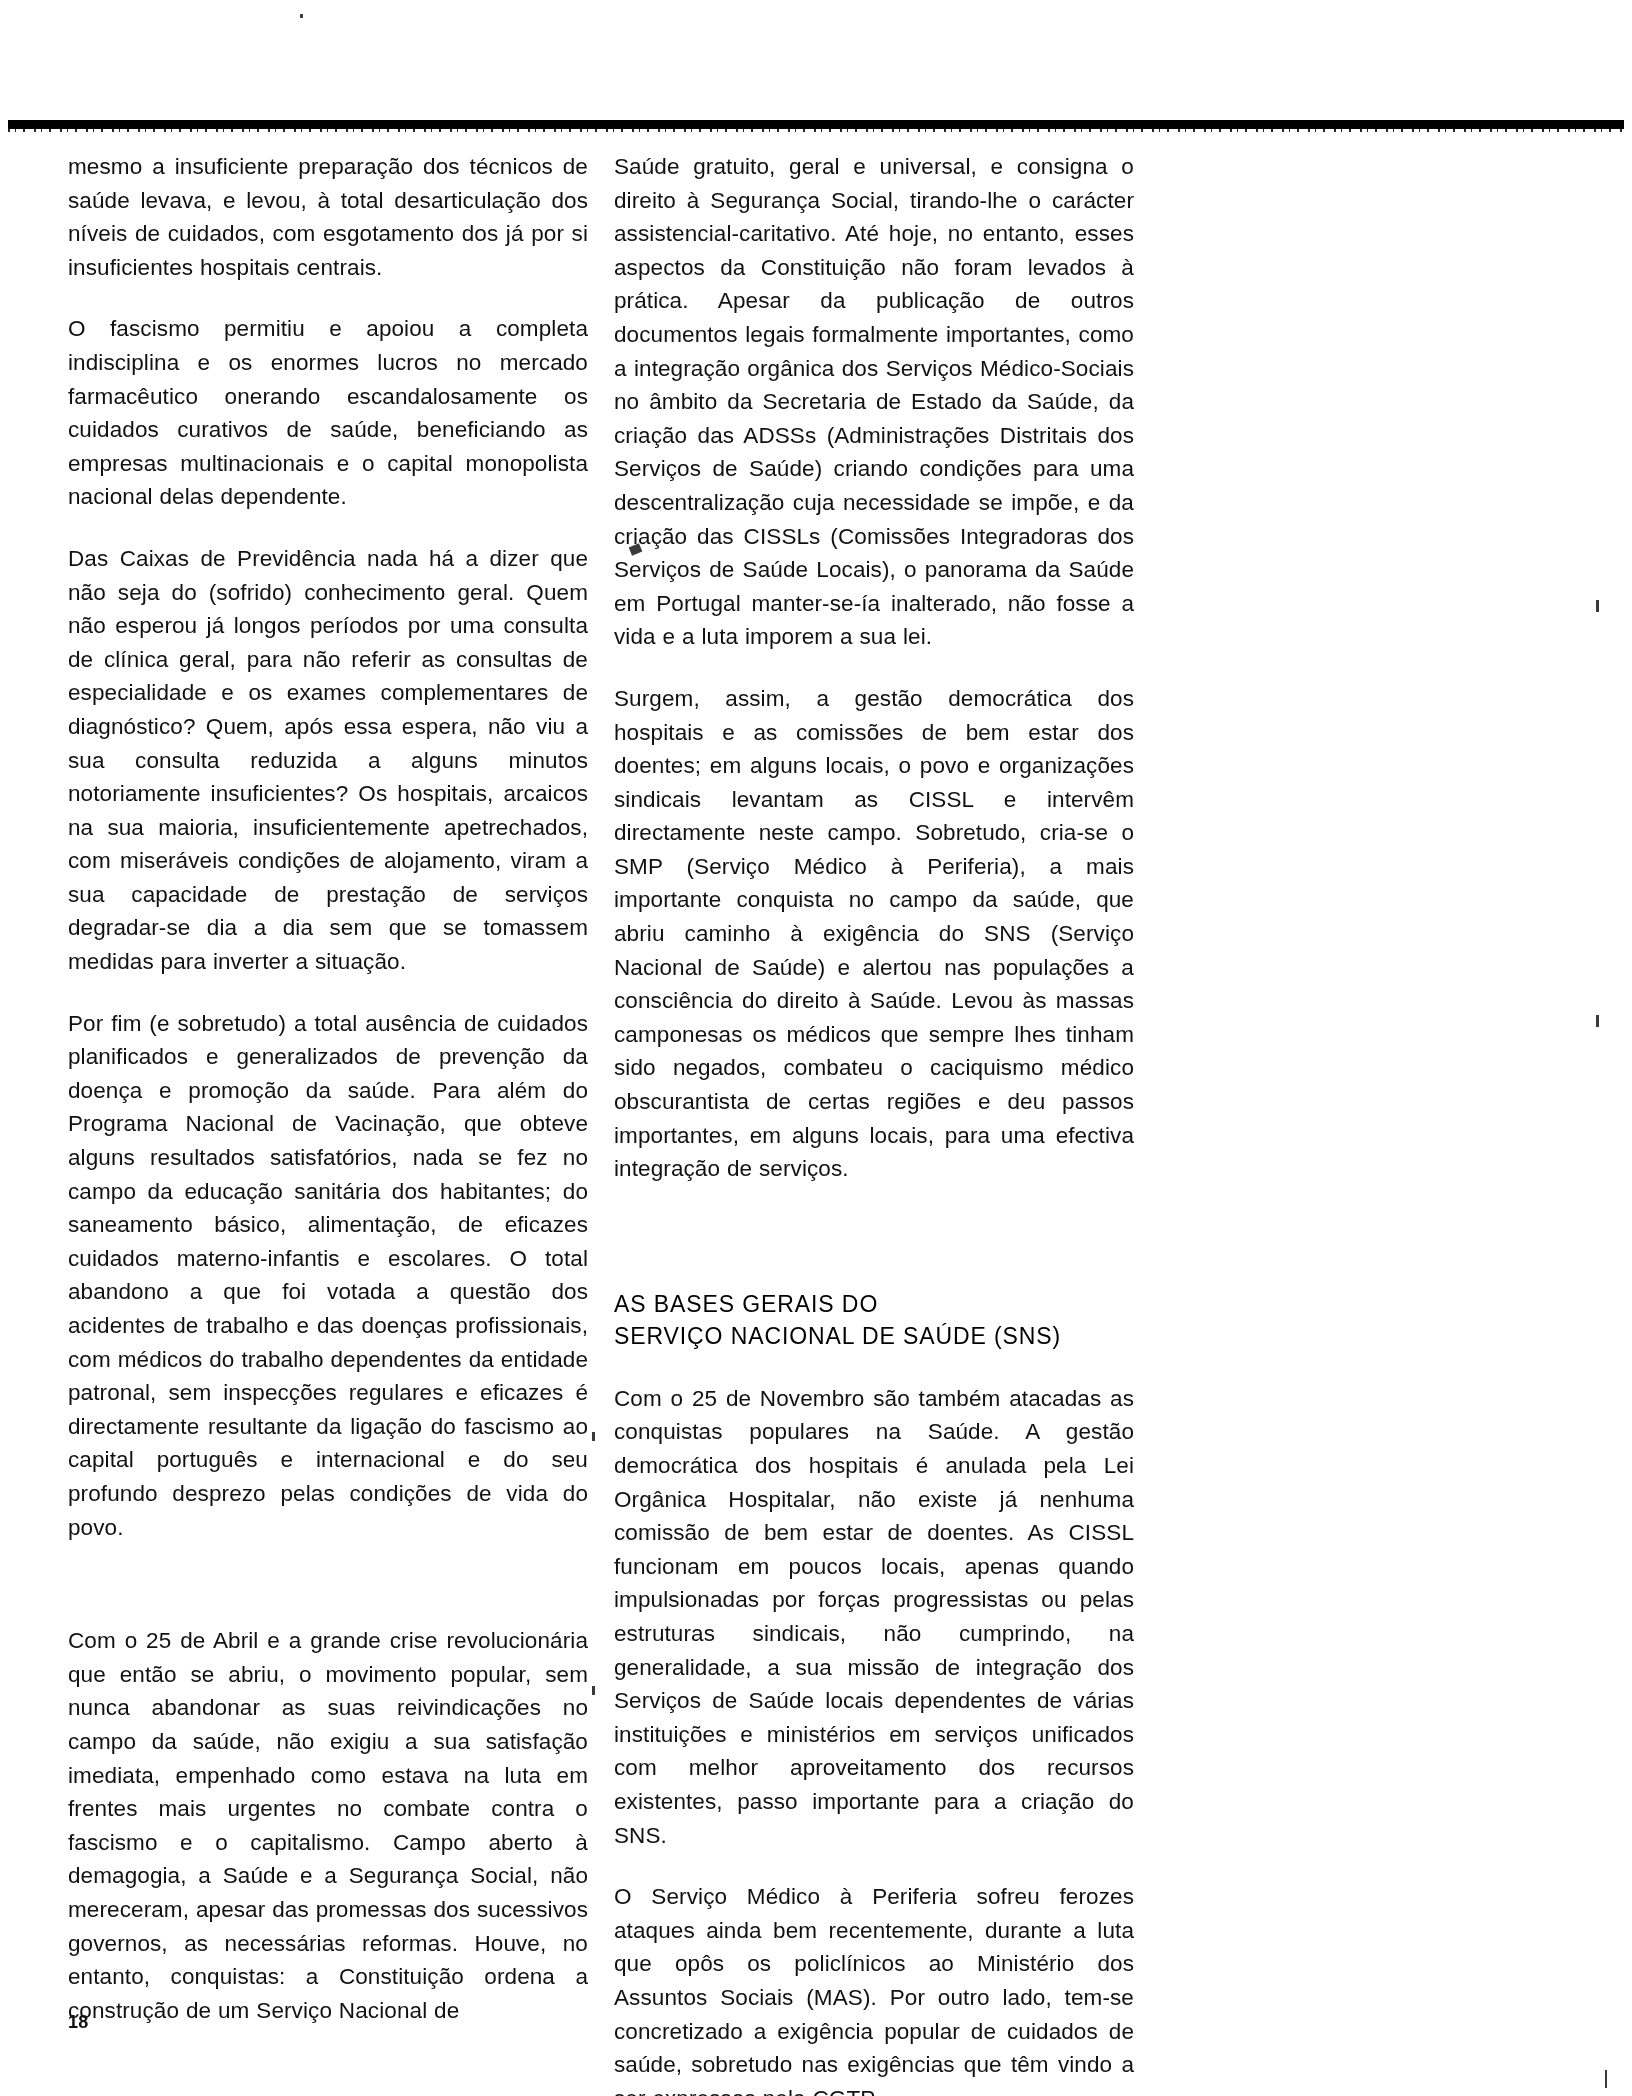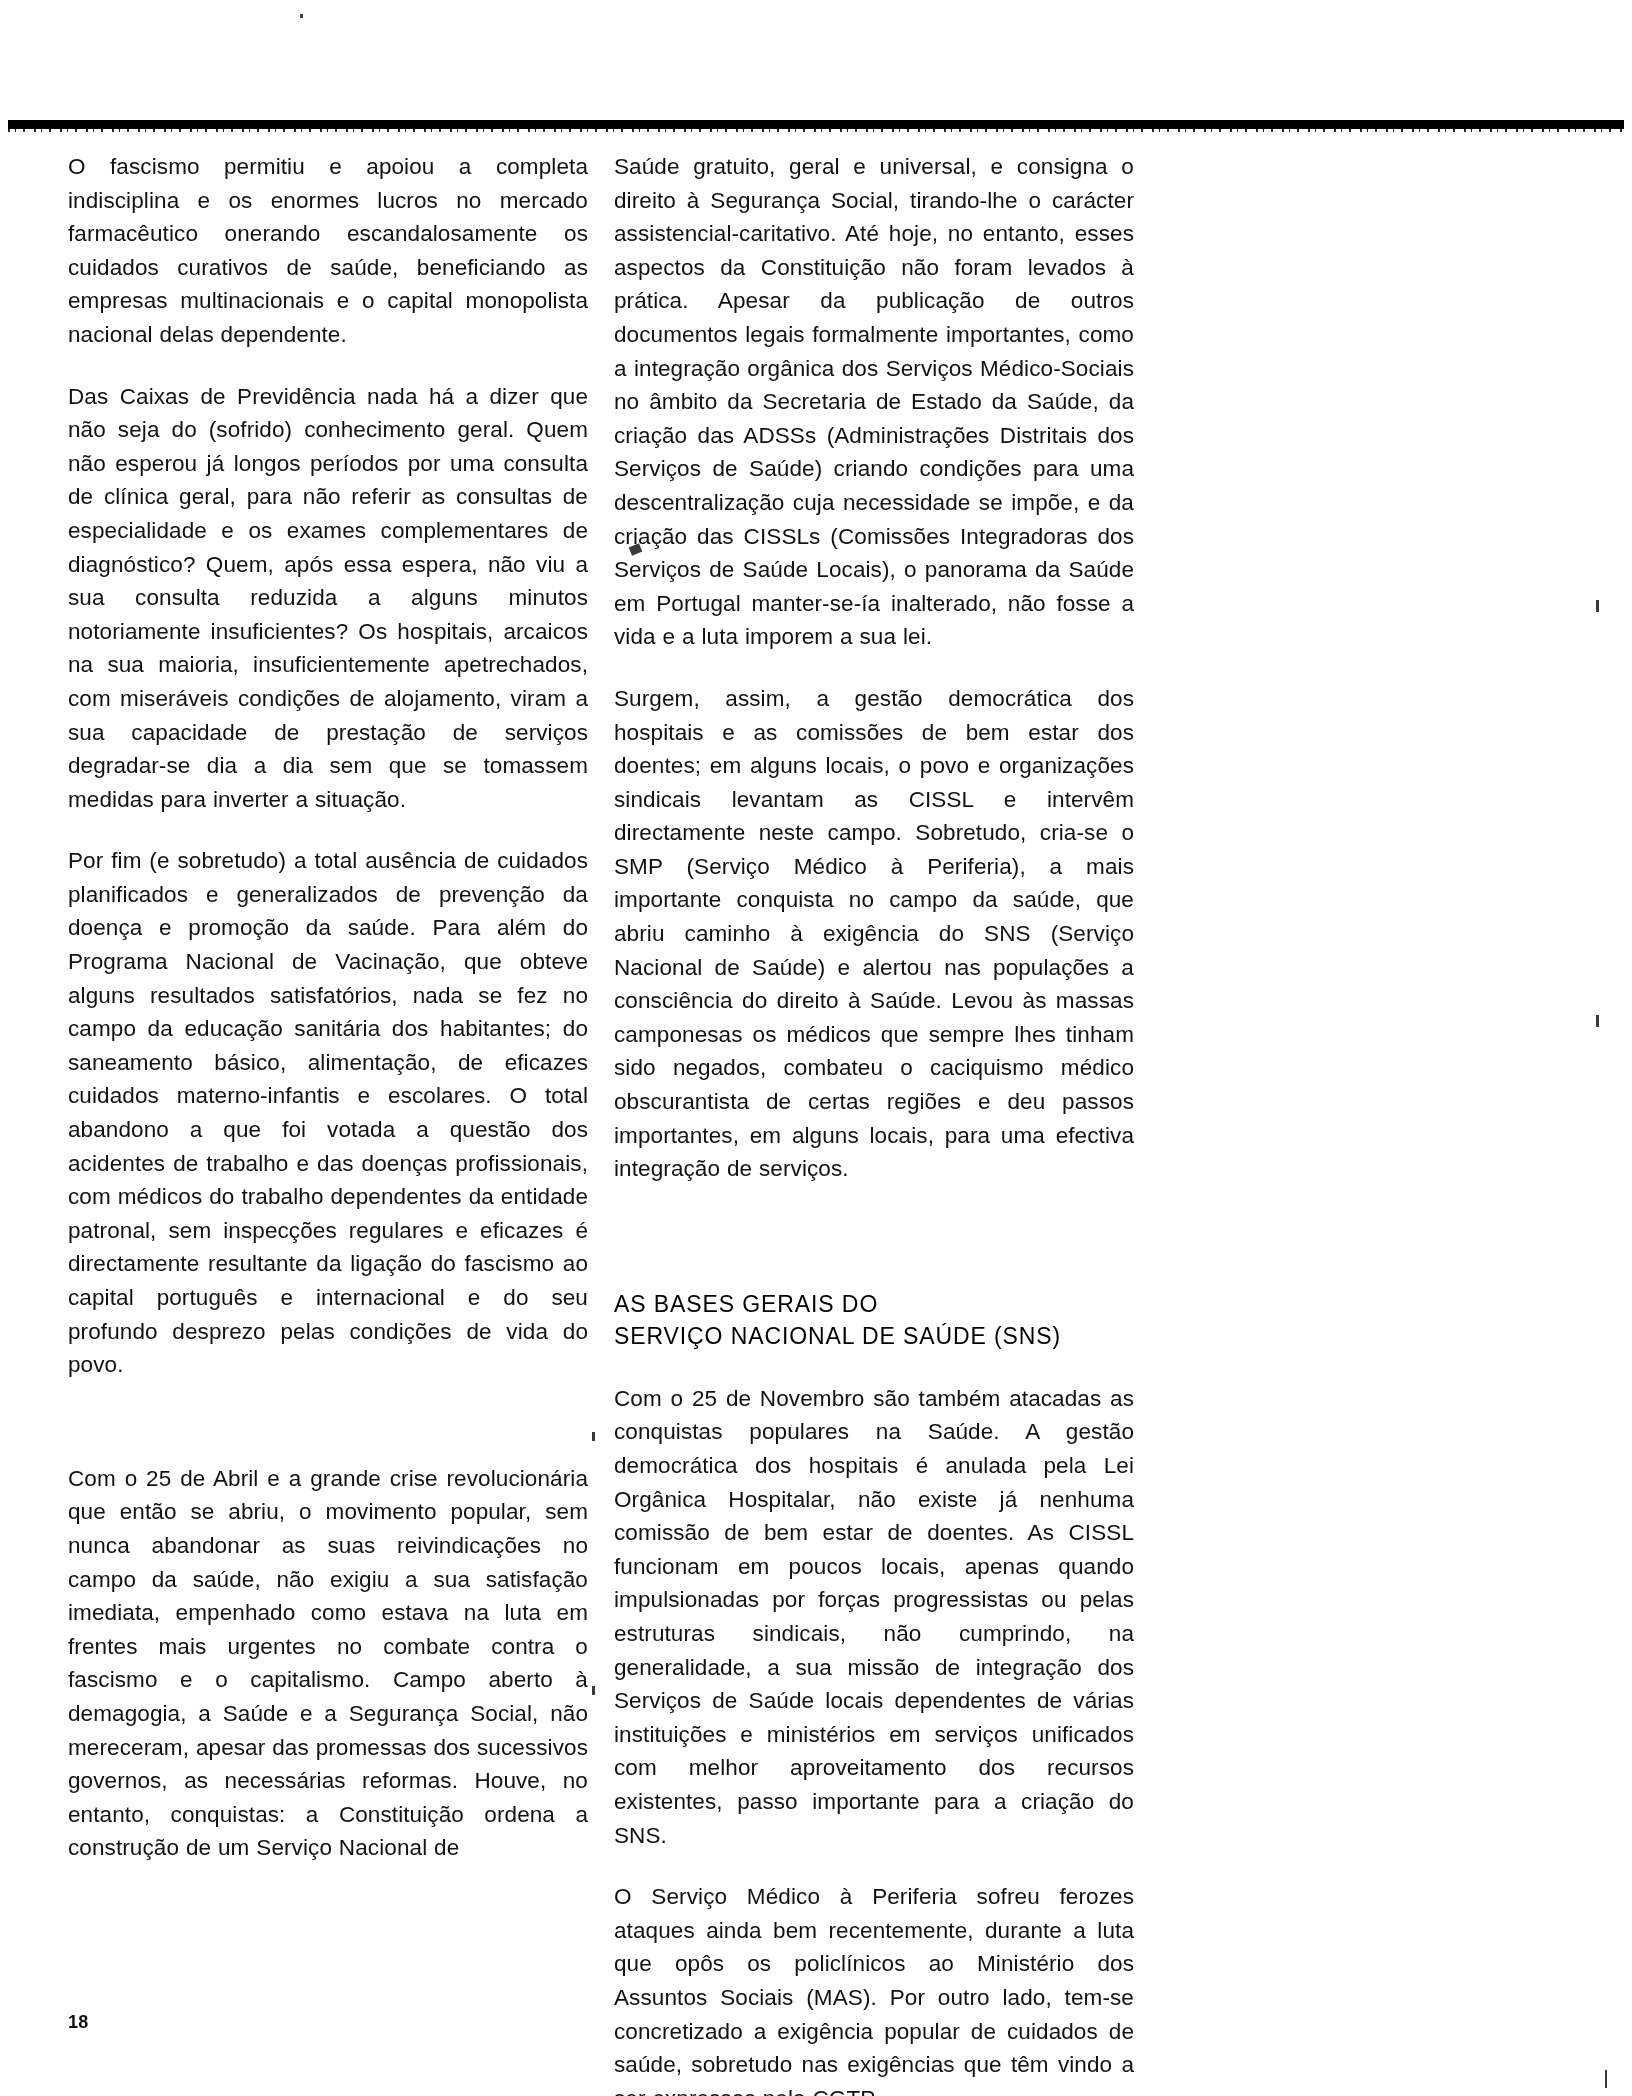--- a/index.html
+++ b/index.html
@@ -130,20 +130,21 @@
   <div class="speck s2"></div>
   <div class="speck s3"></div>
   <div class="speck s4"></div>
   <div class="speck s5"></div>
   <div class="speck s6"></div>
   <div class="speck s7"></div>
 
   <div class="columns">
 
     <div class="col col-left">
+      <p class="body">mesmo a insuficiente preparação dos técnicos de saúde levava, e levou, à total desarticulação dos níveis de cuidados, com esgotamento dos já por si insuficientes hospitais centrais.</p>
       <p class="body">O fascismo permitiu e apoiou a completa indisciplina e os enormes lucros no mercado farmacêutico onerando escandalosamente os cuidados curativos de saúde, beneficiando as empresas multinacionais e o capital monopolista nacional delas dependente.</p>
       <p class="body">Das Caixas de Previdência nada há a dizer que não seja do (sofrido) conhecimento geral. Quem não esperou já longos períodos por uma consulta de clínica geral, para não referir as consultas de especialidade e os exames complementares de diagnóstico? Quem, após essa espera, não viu a sua consulta reduzida a alguns minutos notoriamente insuficientes? Os hospitais, arcaicos na sua maioria, insuficientemente apetrechados, com miseráveis condições de alojamento, viram a sua capacidade de prestação de serviços degradar-se dia a dia sem que se tomassem medidas para inverter a situação.</p>
       <p class="body">Por fim (e sobretudo) a total ausência de cuidados planificados e generalizados de prevenção da doença e promoção da saúde. Para além do Programa Nacional de Vacinação, que obteve alguns resultados satisfatórios, nada se fez no campo da educação sanitária dos habitantes; do saneamento básico, alimentação, de eficazes cuidados materno-infantis e escolares. O total abandono a que foi votada a questão dos acidentes de trabalho e das doenças profissionais, com médicos do trabalho dependentes da entidade patronal, sem inspecções regulares e eficazes é directamente resultante da ligação do fascismo ao capital português e internacional e do seu profundo desprezo pelas condições de vida do povo.</p>
 
       <div class="head-spacer-left"></div>
 
       <p class="body">Com o 25 de Abril e a grande crise revolucionária que então se abriu, o movimento popular, sem nunca abandonar as suas reivindicações no campo da saúde, não exigiu a sua satisfação imediata, empenhado como estava na luta em frentes mais urgentes no combate contra o fascismo e o capitalismo. Campo aberto à demagogia, a Saúde e a Segurança Social, não mereceram, apesar das promessas dos sucessivos governos, as necessárias reformas. Houve, no entanto, conquistas: a Constituição ordena a construção de um Serviço Nacional de</p>
     </div>
 
     <div class="col col-right">

